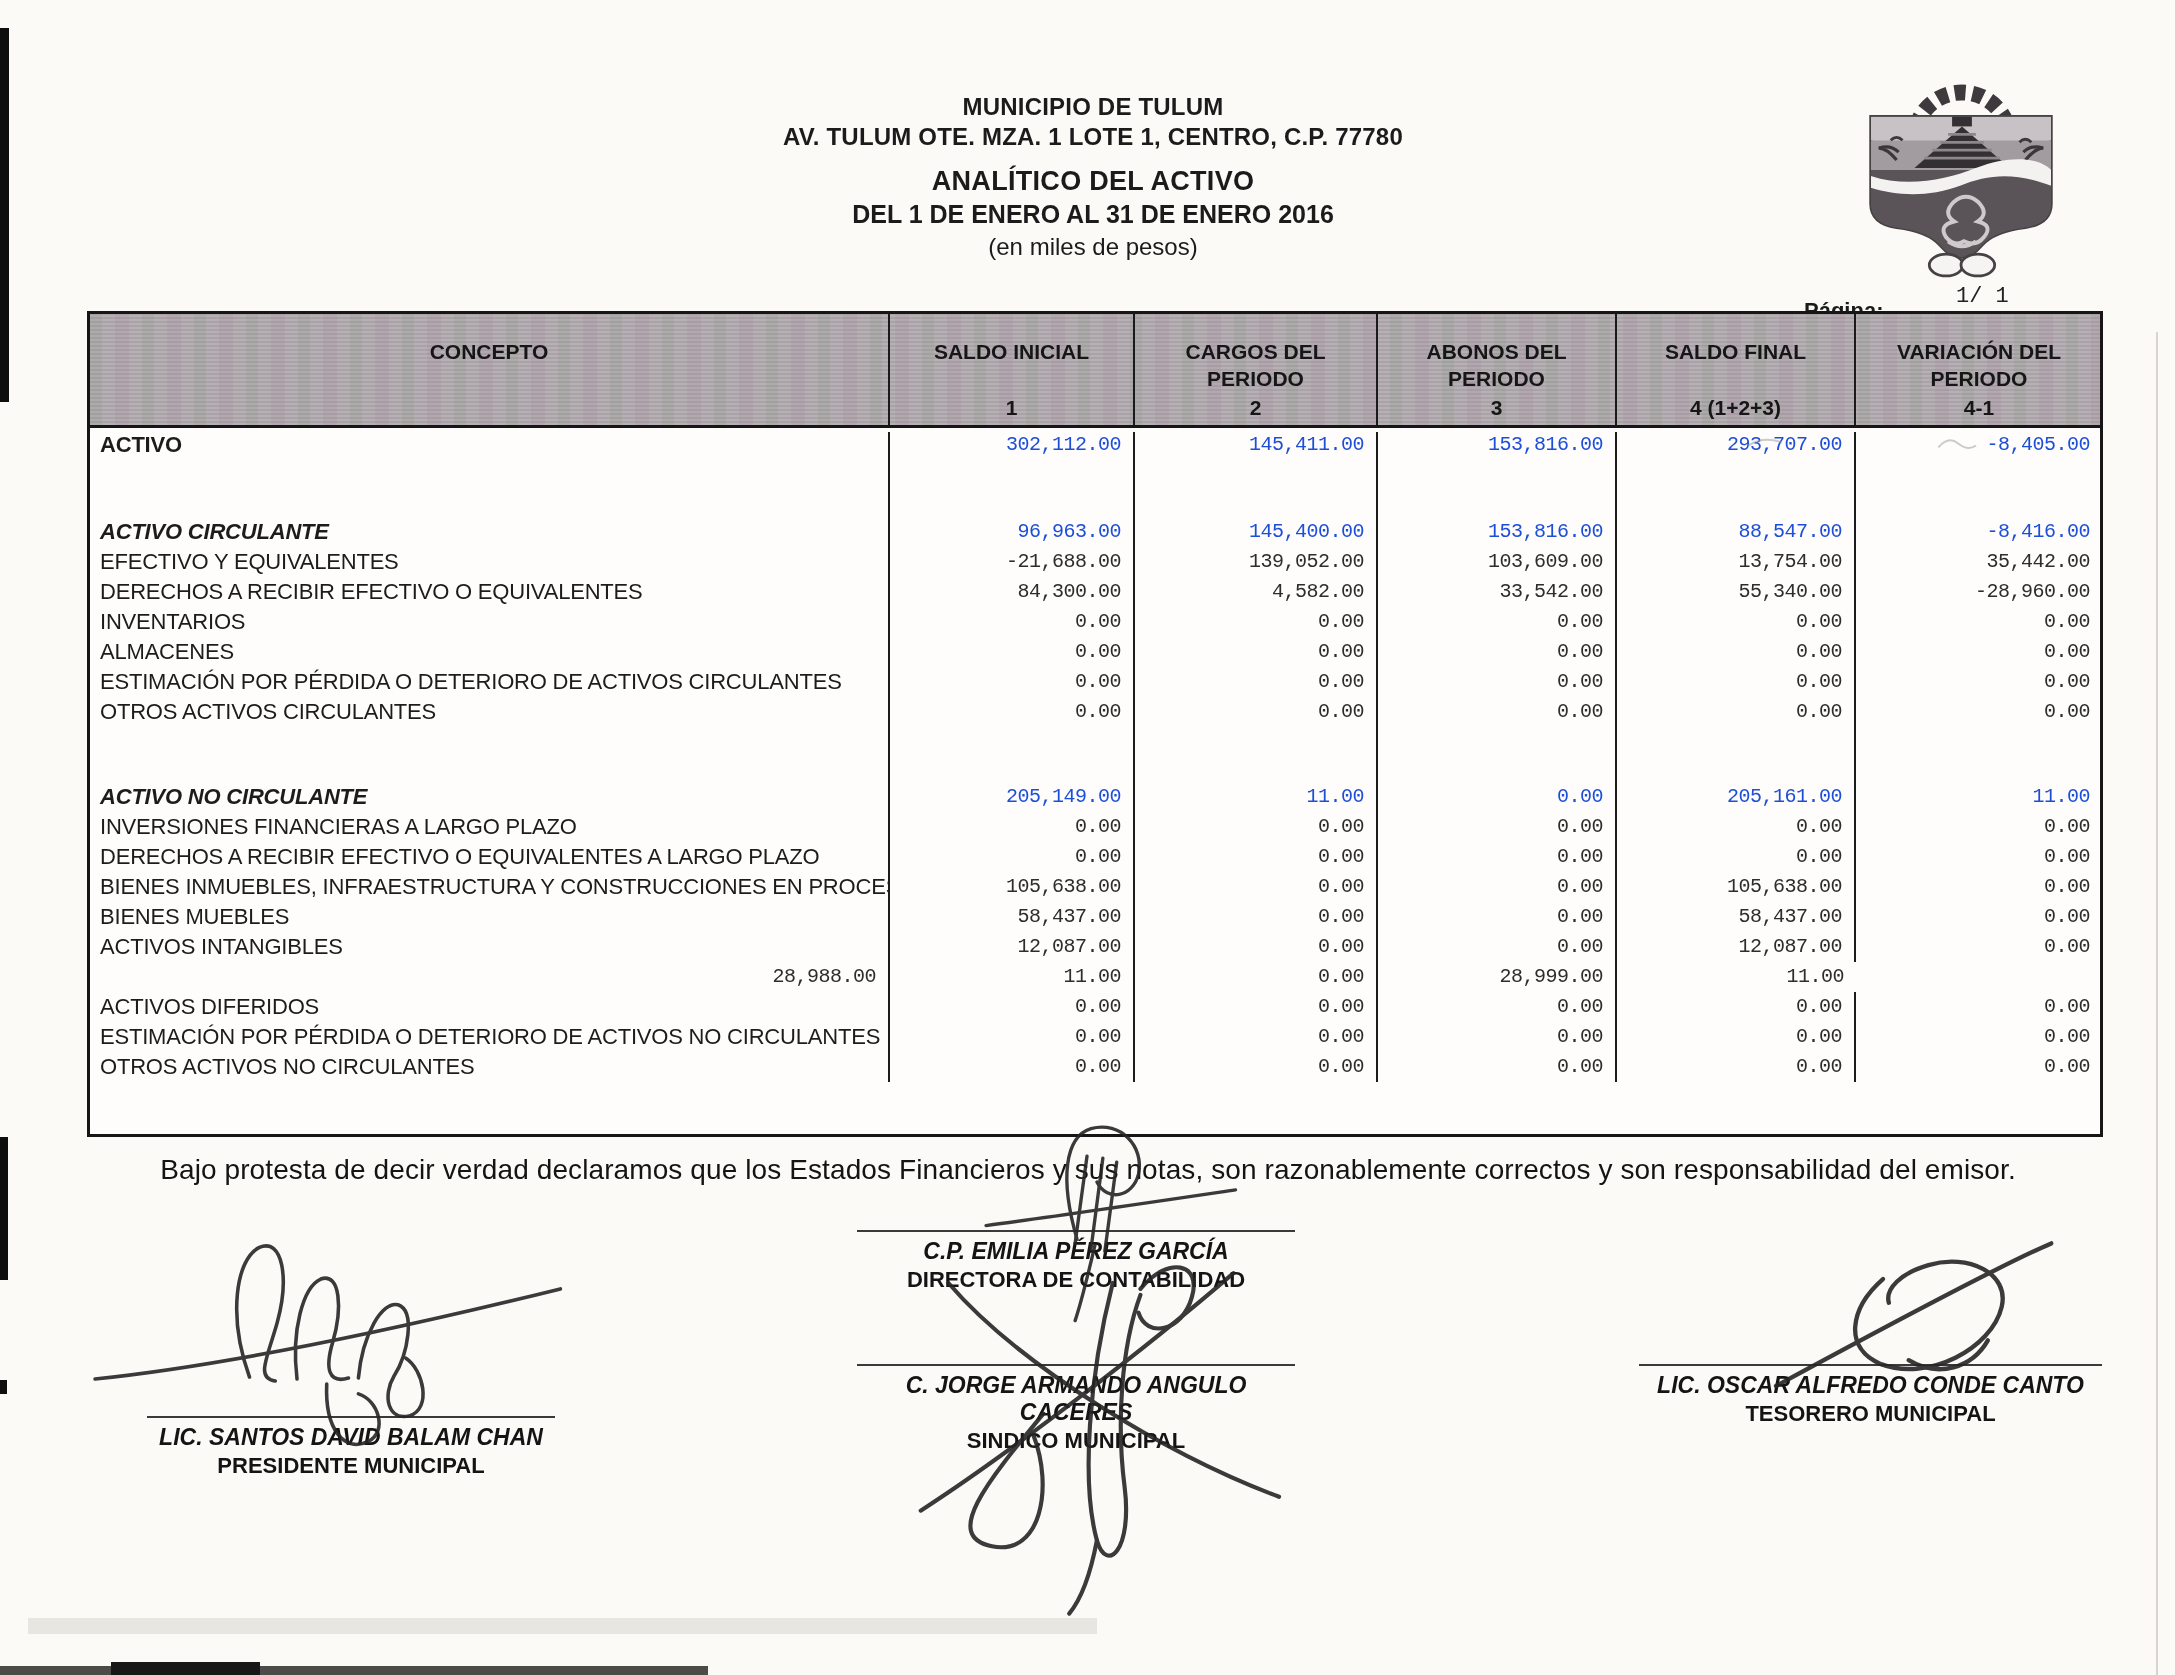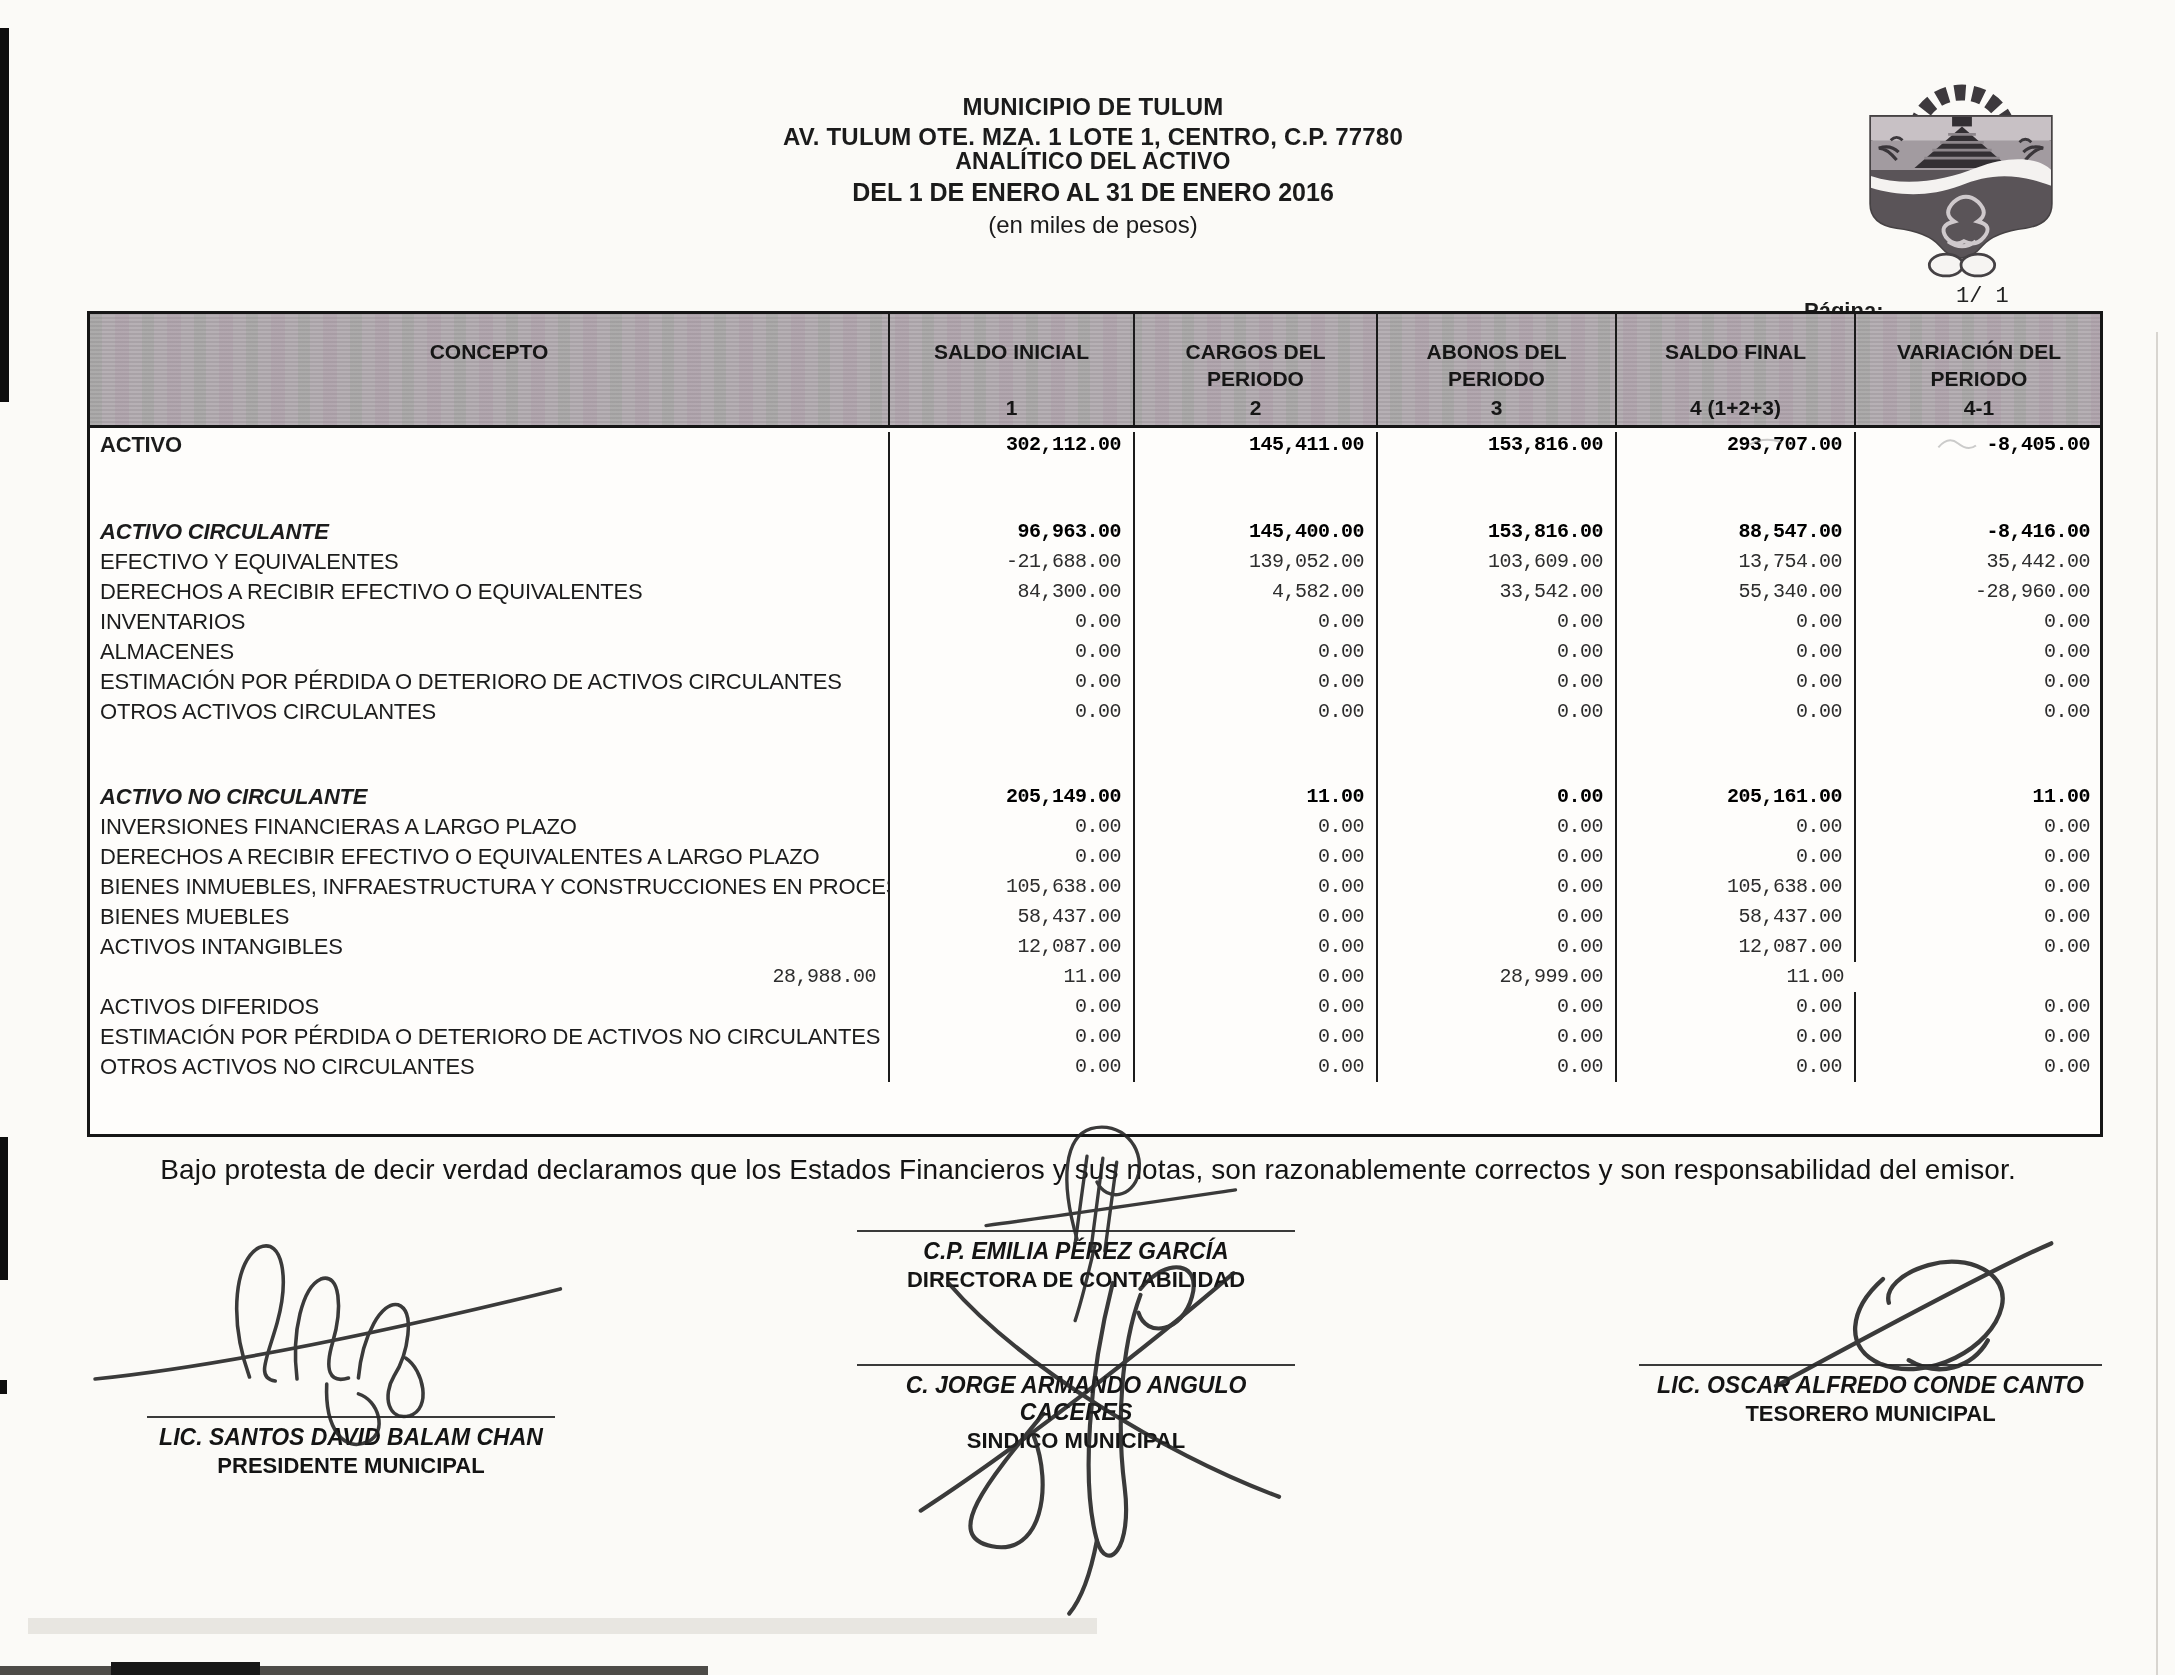--- a/index.html
+++ b/index.html
@@ -11,21 +11,21 @@
   
   .edge-bar{position:absolute;background:#0e0e0e;}
   .smudge{position:absolute;background:#e2dfd9;opacity:.75;}
   .bottom-strip{position:absolute;background:#4d4b48;}
   .bottom-strip-dark{position:absolute;background:#171717;}
   .right-scan-line{position:absolute;width:2px;background:#cfccc6;opacity:.8;}
   
   .title-block{position:absolute;left:103px;top:95px;width:1980px;text-align:center;line-height:1;}
   .t1{font-size:24px;font-weight:700;letter-spacing:0.2px;}
   .t2{font-size:24px;font-weight:700;margin-top:6px;letter-spacing:0.2px;}
-  .t3{font-size:23px;font-weight:700;margin-top:1px;letter-spacing:0.3px;text-align:center;}
+  .t3{font-size:27px;font-weight:700;margin-top:19px;letter-spacing:0.3px;text-align:center;}
   .t4{font-size:25px;font-weight:700;margin-top:7px;}
   .t5{font-size:24px;font-weight:400;margin-top:8px;}
   
   .pagina{position:absolute;top:298px;left:1804px;font-size:22px;font-weight:700;}
   .pagina-val{position:absolute;top:284px;left:1956px;font-size:22px;
     font-family:"Liberation Mono","DejaVu Sans Mono",monospace;font-weight:400;color:#222;}
   
   .doc-table{
     position:absolute;left:87px;top:311px;width:2010px;height:820px;
     border:3px solid #161616;background:#fefdfb;
@@ -44,21 +44,21 @@
   .th-sub{position:absolute;bottom:5px;left:0;right:0;text-align:center;font-weight:700;font-size:21px;color:#161616;}
   .tbody{position:relative;height:703px;overflow:hidden;}
   .row{display:grid;grid-template-columns:800px 245px 243px 239px 239px 246px;height:30px;line-height:30px;}
   .row .c{box-sizing:border-box;overflow:hidden;}
   .row .c:not(:last-child){border-right:2px solid #1c1c1c;}
   .row.spacer .c{height:100%;}
   .concept{padding-left:10px;font-size:22px;letter-spacing:-0.2px;white-space:nowrap;color:#1c1c1c;}
   .num{text-align:right;padding-right:12px;font-family:"Liberation Mono","DejaVu Sans Mono",monospace;font-size:20px;color:#2d2d2d;letter-spacing:-0.5px;}
   .row.bold .concept{font-weight:700;}
   .row.bold-italic .concept{font-weight:700;font-style:italic;}
-  .row.bold .num,.row.bold-italic .num{font-weight:700;color:#000000;}
+  .row.bold .num,.row.bold-italic .num{font-weight:400;color:#1d4ed8;}
   .row.first{height:34px;line-height:26px;padding-top:4px;box-sizing:border-box;}
   
   .declaration{position:absolute;left:103px;top:1154px;width:1970px;text-align:center;
     font-size:28px;color:#141414;letter-spacing:0.1px;}
   
   .sig-block{position:absolute;text-align:center;}
   .sig-rule{border-top:2px solid #3a3a3a;margin-bottom:6px;}
   .sig-name{font-size:23px;font-weight:700;font-style:italic;color:#141414;line-height:27px;}
   .sig-title{font-size:22px;font-weight:700;color:#141414;line-height:27px;margin-top:1px;}
   .sig-overlay{position:absolute;left:0;top:0;pointer-events:none;}

